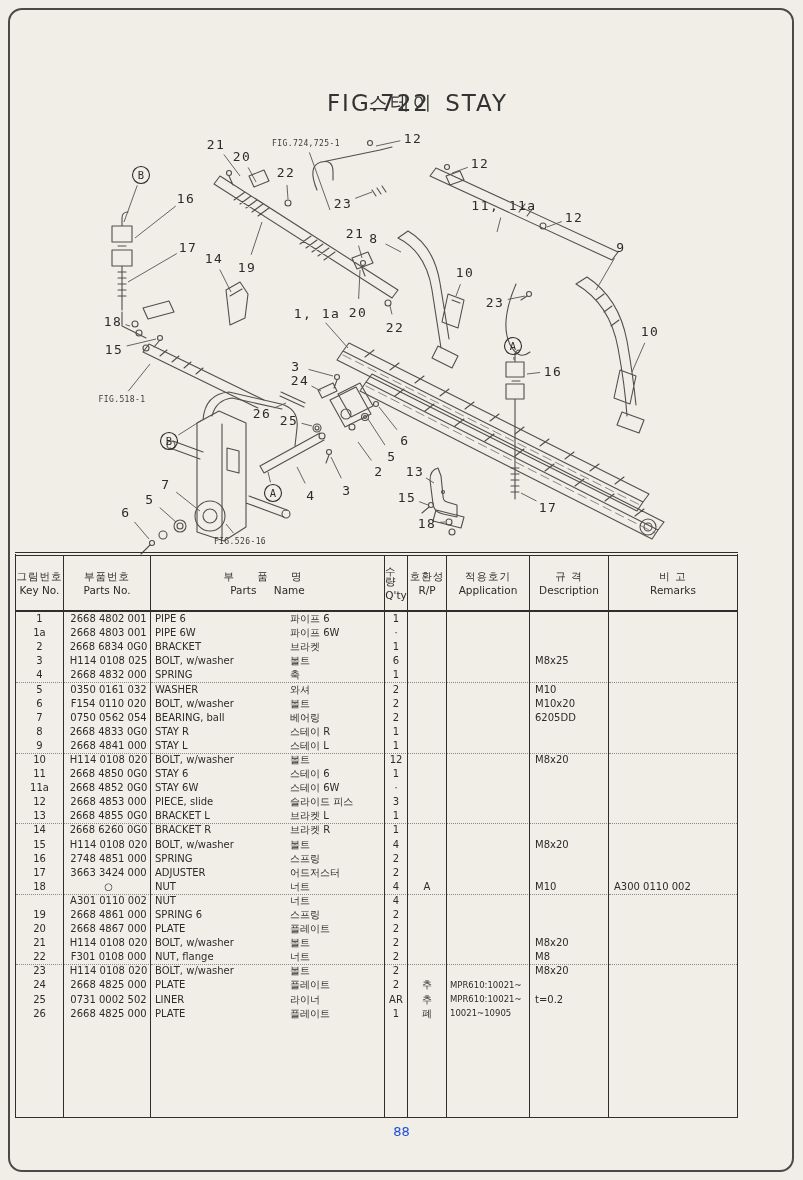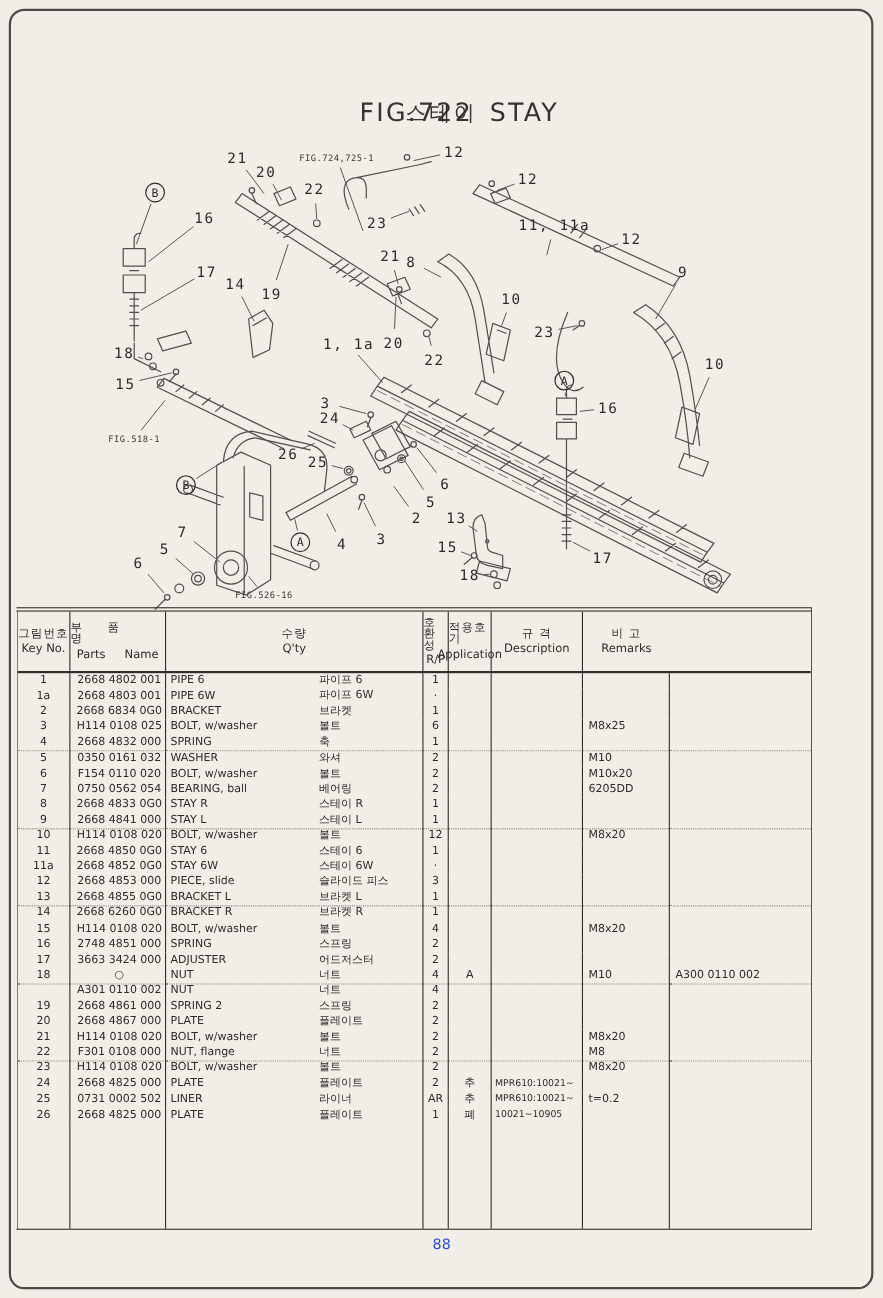--- a/index.html
+++ b/index.html
@@ -283,20 +283,24 @@
       <text x="240" y="544" text-anchor="middle" class="figref">FIG.526-16</text>
     </g>
 </svg>
 
 <div class="ptable">
   <div class="tgrid thead" id="table-header">
       <div class="hc">
         <div class="ko">그림번호</div>
         <div class="en">Key No.</div>
       </div>
+      <div class="hc">
+        <div class="ko">부품번호</div>
+        <div class="en">Parts No.</div>
+      </div>
       <div class="hc wide">
         <div class="ko">부 품 명</div>
         <div class="en">Parts Name</div>
       </div>
       <div class="hc">
         <div class="ko">수량</div>
         <div class="en">Q'ty</div>
       </div>
       <div class="hc">
         <div class="ko">호환성</div>
@@ -586,21 +590,21 @@
         <div class="c qty">4</div>
         <div class="c rp"></div>
         <div class="c app"></div>
         <div class="c desc"></div>
         <div class="c rem"></div>
       </div>
       <div class="tgrid trow">
         <div class="c key">19</div>
         <div class="c pno">2668 4861 000</div>
         <div class="c name">
-          <span class="en">SPRING 2</span>
+          <span class="en">SPRING 6</span>
           <span class="ko">스프링</span>
         </div>
         <div class="c qty">2</div>
         <div class="c rp"></div>
         <div class="c app"></div>
         <div class="c desc"></div>
         <div class="c rem"></div>
       </div>
       <div class="tgrid trow">
         <div class="c key">20</div>

